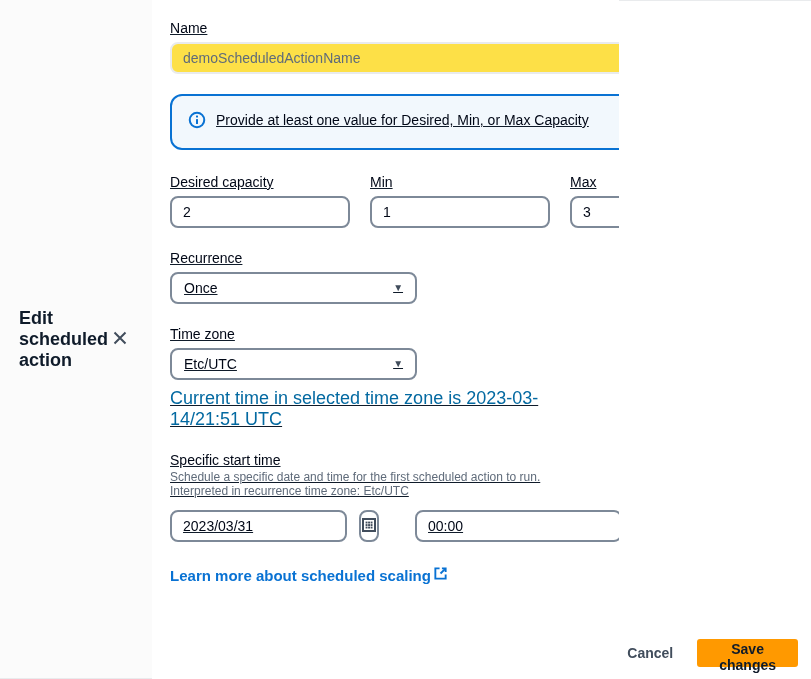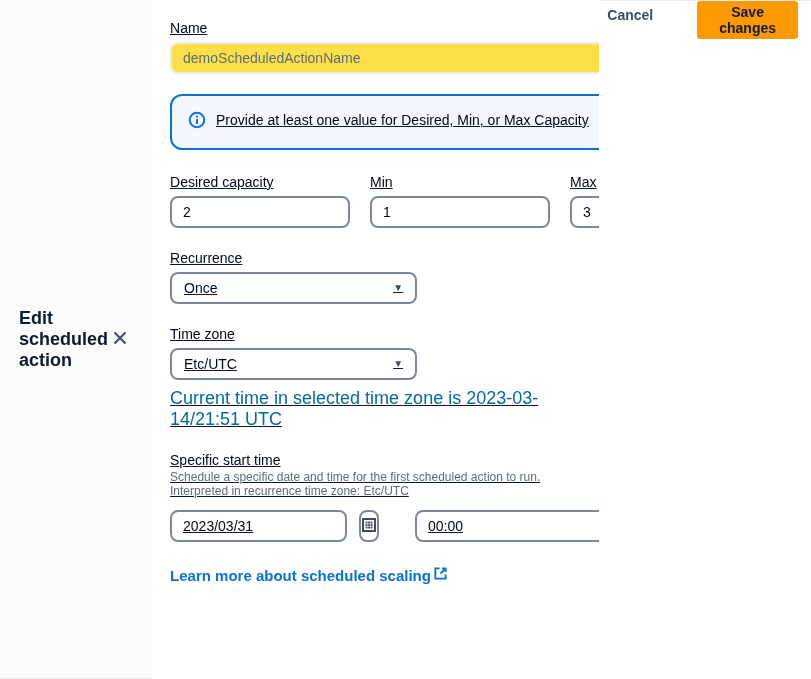--- a/index.html
+++ b/index.html
@@ -160,44 +160,44 @@
     font-weight: 700;
     color: #0972d3;
     text-decoration: none;
     cursor: pointer;
   }
   
   .modal-footer {
     flex: 0 0 51px;
     border-top: 1px solid #e9ebed;
     display: flex;
-    align-items: flex-start;
+    align-items: flex-end;
     justify-content: flex-end;
-    gap: 36px;
+    gap: 16px;
     padding: 0 13px 12px 0;
   }
   .btn-link {
     background: none;
     border: none;
     font-family: "Liberation Sans", sans-serif;
     font-size: 14px;
     font-weight: 700;
     color: #414d5c;
     cursor: pointer;
     padding: 6px 8px;
   }
   .btn-primary {
     background: #ff9900;
     border: 2px solid #ff9900;
     border-radius: 3px;
     font-family: "Liberation Sans", sans-serif;
     font-size: 14px;
     font-weight: 700;
     color: #0f1b2a;
-    height: 38px;
+    height: 28px;
     padding: 0 20px;
     cursor: pointer;
   }
 </style>
 </head>
 <body>
 
 <div class="modal">
 
   <div class="modal-header">

